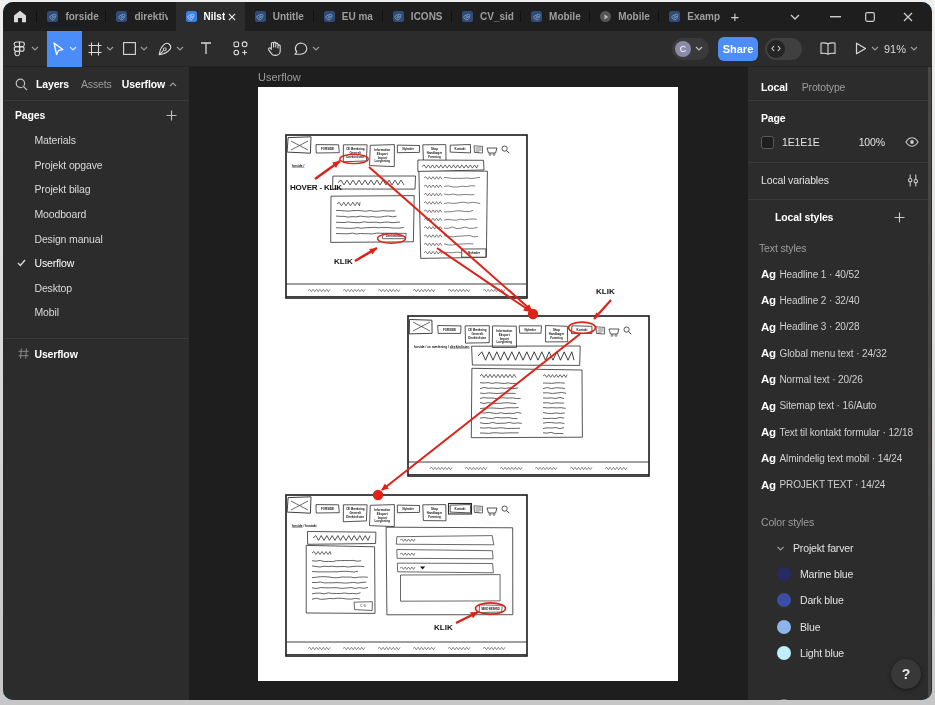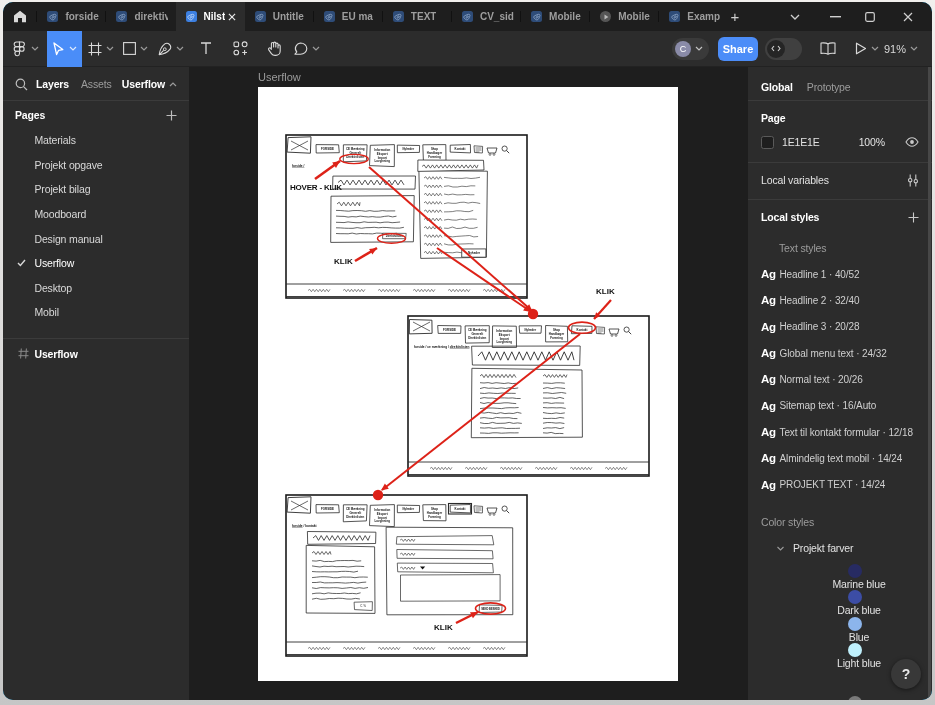--- a/index.html
+++ b/index.html
@@ -30,21 +30,21 @@
 #canvas { position:absolute; left:186px; right:184px; top:65px; bottom:0; background:#1e1e1e; overflow:hidden; }
 .divider { height:1px; background:#3b3b3b; margin:0; }
 .prow { display:flex; align-items:center; }
 
 #helpbtn { position:absolute; right:11px; bottom:11px; width:30px; height:30px; border-radius:50%; background:#383838; color:#e8e8e8; font-size:14px; font-weight:bold; display:flex; align-items:center; justify-content:center; box-shadow:0 1px 4px rgba(0,0,0,.5); }
 svg { display:block; }
 .pitem { position:absolute; left:31.5px; height:20px; color:#d9d9d9; align-items:center; }
 .srow { position:absolute; left:0; right:0; height:20px; padding:0 13px; white-space:nowrap; }
 .srow b { color:#fff; font-size:11.5px; width:18.5px; flex:none; letter-spacing:-0.3px; }
 .srow span { color:#cfcfcf; font-size:10px; letter-spacing:-0.1px; }
-.crow { position:absolute; left:0; right:0; height:20px; padding-left:29px;flex-direction:column; }
+.crow { position:absolute; left:0; right:0; height:20px; padding-left:29px; }
 .crow i { width:14px; height:14px; border-radius:50%; flex:none; }
 .crow span { color:#e2e2e2; margin-left:9px; }
 </style>
 </head>
 <body>
 <div id="win">
 
   <div id="tabbar">
     <div id="homebtn">
       <svg width="14" height="13" viewBox="0 0 14 13">
@@ -97,21 +97,21 @@
         </div>
         <span>EU ma</span>
         <div class="sep"></div>
       </div>
     <div class="tab">
         <div class="ficon">
           <svg width="8" height="8" viewBox="0 0 8 8">
             <path d="M1.2 5.2 C0.4 4.4 0.8 3 2 2.6 L5.2 1.3 C6.6 0.9 7.4 2.2 6.8 3.2 L5.6 5.8 C5 7 3.4 7.2 2.6 6.4 Z M2.6 4.6 L5 2.6 M3 5.4 L5.8 3.4" stroke="#9fb6d4" stroke-width="0.7" fill="none"></path>
           </svg>
         </div>
-        <span>TEXT</span>
+        <span>ICONS</span>
         <div class="sep"></div>
       </div>
     <div class="tab">
         <div class="ficon">
           <svg width="8" height="8" viewBox="0 0 8 8">
             <path d="M1.2 5.2 C0.4 4.4 0.8 3 2 2.6 L5.2 1.3 C6.6 0.9 7.4 2.2 6.8 3.2 L5.6 5.8 C5 7 3.4 7.2 2.6 6.4 Z M2.6 4.6 L5 2.6 M3 5.4 L5.8 3.4" stroke="#9fb6d4" stroke-width="0.7" fill="none"></path>
           </svg>
         </div>
         <span>CV_sid</span>
         <div class="sep"></div>
@@ -549,21 +549,21 @@
 <ellipse cx="490.5" cy="608.5" rx="15" ry="5.6" fill="none" stroke="#dd2218" stroke-width="1.6"></ellipse>
 <text x="434" y="629.5" font-family="'Liberation Sans',sans-serif" font-size="8" font-weight="bold" fill="#111">KLIK</text>
 <path d="M456.0 623.0 L478.0 612.0" stroke="#dd2218" stroke-width="2.4" fill="none"></path>
           <path d="M478.0 612.0 L472.9 618.2 L470.0 612.3 Z" fill="#dd2218"></path>
 </svg>
     </div>
   </div>
 
   <div id="rightpanel">
     <div class="prow" style="position:absolute;left:0;right:0;top:10px;height:20px;padding:0 13px">
-      <span style="color:#fff;font-weight:bold">Global</span>
+      <span style="color:#fff;font-weight:bold">Local</span>
       <span style="color:#9c9c9c;margin-left:14px">Prototype</span>
     </div>
     <div class="divider" style="position:absolute;left:0;right:0;top:33px"></div>
     <span style="position:absolute;left:13px;top:44.5px;color:#fff;font-weight:bold">Page</span>
     <div class="prow" style="position:absolute;left:0;right:0;top:65px;height:20px;padding:0 13px">
       <div style="width:13px;height:13px;background:#1e1e1e;border:1px solid #5a5a5a;border-radius:2.5px"></div>
       <span style="margin-left:8px;color:#e2e2e2">1E1E1E</span>
       <span style="margin-left:39px;color:#e2e2e2">100%</span>
       <div style="flex:1"></div>
       <svg width="14" height="10" viewBox="0 0 14 10">
@@ -575,28 +575,28 @@
     <div class="prow" style="position:absolute;left:0;right:0;top:103px;height:20px;padding:0 13px">
       <span style="color:#e2e2e2">Local variables</span>
       <div style="flex:1"></div>
       <svg width="12" height="13" viewBox="0 0 12 13">
           <path d="M3.2 0.5 V4.5 M3.2 8 V12.5 M8.8 0.5 V5.5 M8.8 9 V12.5" stroke="#c9c9c9" stroke-width="1.1"></path>
           <circle cx="3.2" cy="6.2" r="1.7" stroke="#c9c9c9" stroke-width="1.1" fill="none"></circle>
           <circle cx="8.8" cy="7.2" r="1.7" stroke="#c9c9c9" stroke-width="1.1" fill="none"></circle>
         </svg>
     </div>
     <div class="divider" style="position:absolute;left:0;right:0;top:132px"></div>
-    <div class="prow" style="position:absolute;left:0;right:0;top:140px;height:20px;padding:0 13px">
+    <div class="prow" style="position:absolute;left:0;right:0;top:140px;height:20px;padding:0 27px">
       <span style="color:#fff;font-weight:bold">Local styles</span>
       <div style="flex:1"></div>
       <svg width="11" height="11" viewBox="0 0 11 11">
           <path d="M5.5 0.5 V10.5 M0.5 5.5 H10.5" stroke="#c9c9c9" stroke-width="1.1"></path>
         </svg>
     </div>
-    <div class="prow" style="position:absolute;left:0;right:0;top:171px;height:20px;padding:0 31px;color:#9c9c9c">Text styles</div>
+    <div class="prow" style="position:absolute;left:0;right:0;top:171px;height:20px;padding:0 11px;color:#9c9c9c">Text styles</div>
     <div class="prow srow" style="top:197px">
         <b>Ag</b>
         <span>Headline 1 · 40/52</span>
       </div>
     <div class="prow srow" style="top:223.3px">
         <b>Ag</b>
         <span>Headline 2 · 32/40</span>
       </div>
     <div class="prow srow" style="top:249.6px">
         <b>Ag</b>

